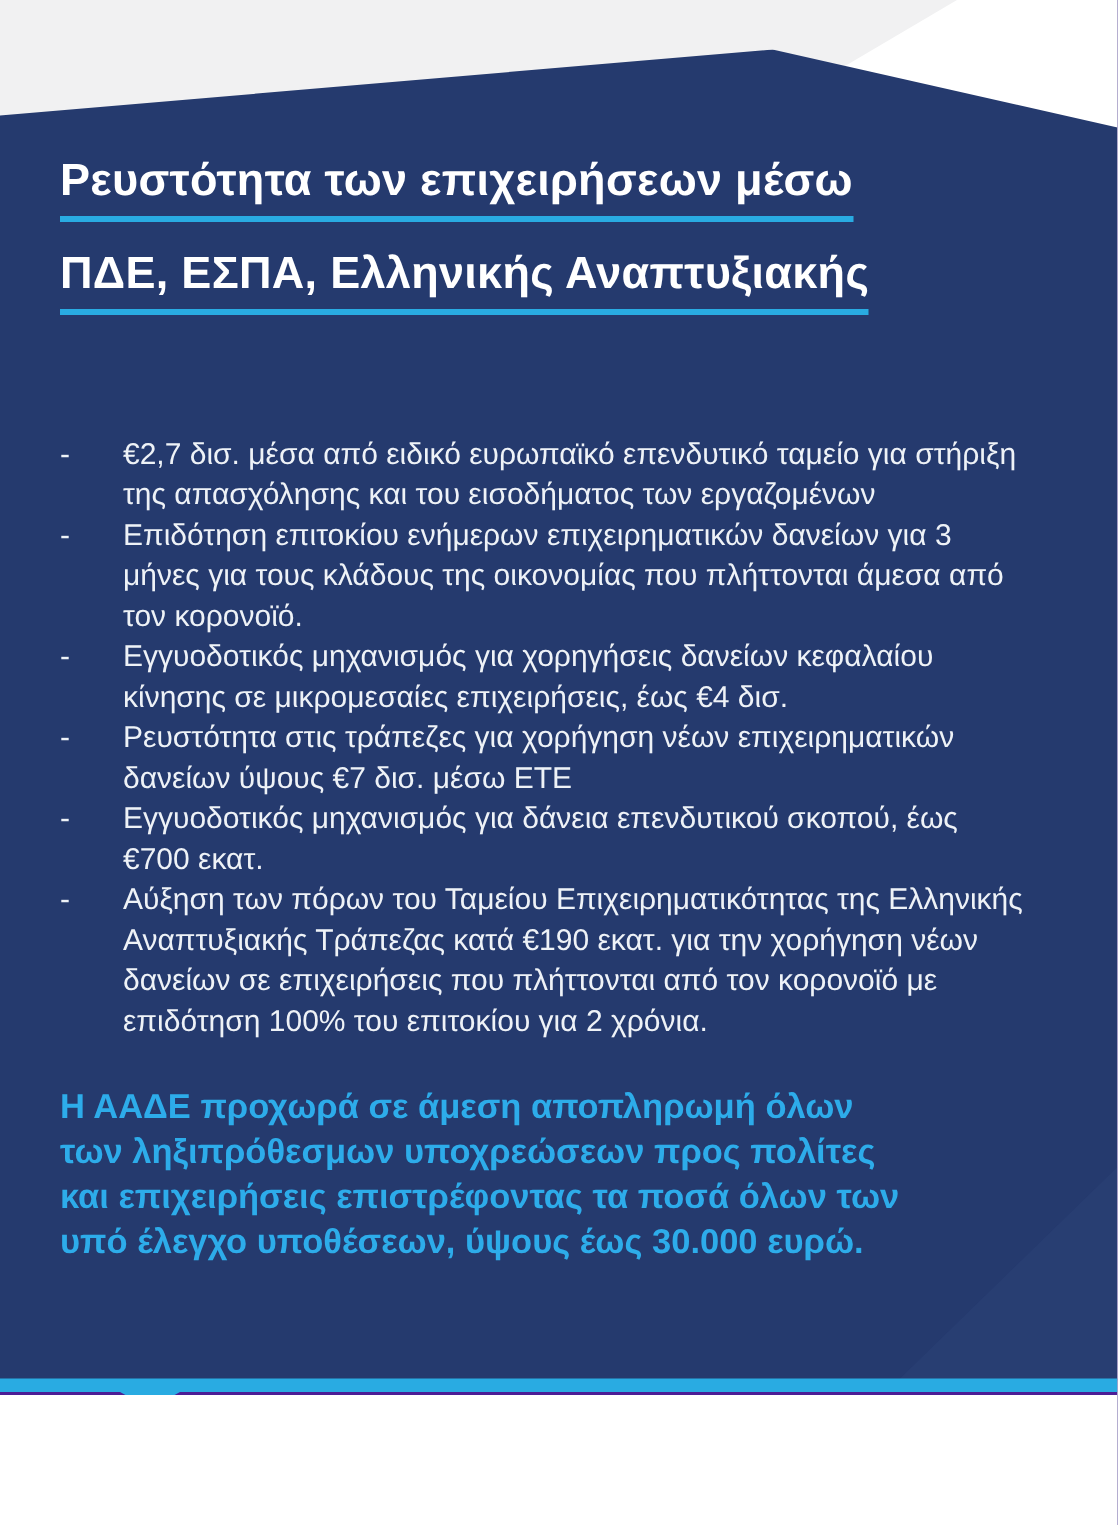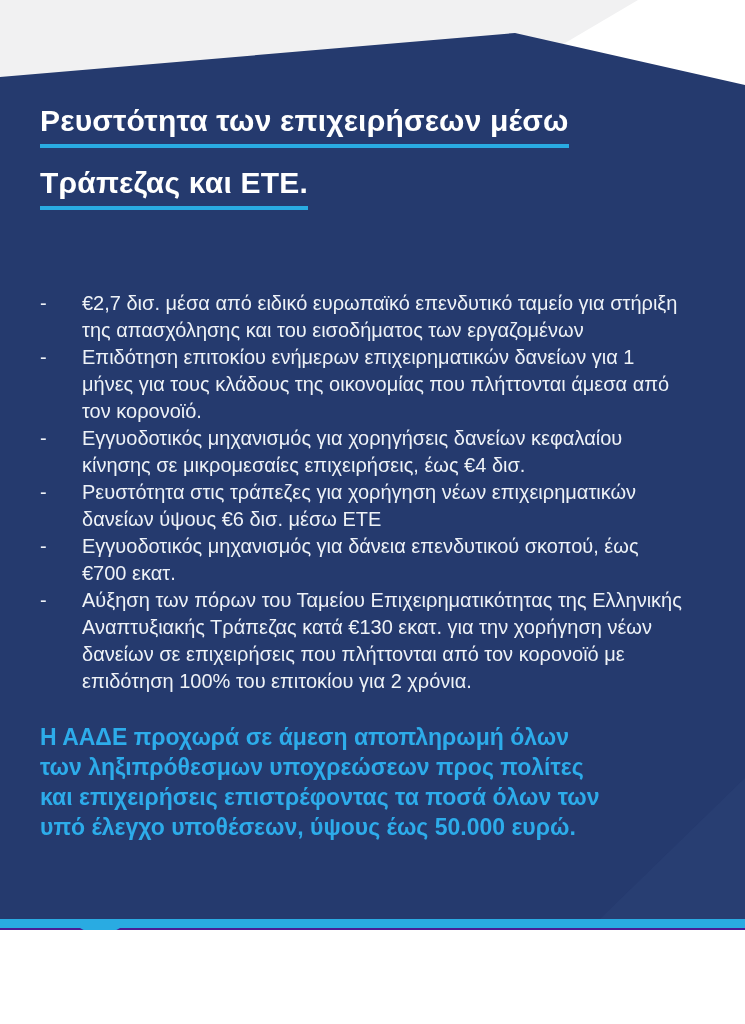--- a/index.html
+++ b/index.html
@@ -85,51 +85,51 @@
 
   <div class="bg-gray"></div>
   <div class="bg-white-wedge"></div>
 
   <div class="navy-panel">
     <div class="navy-light-band"></div>
   </div>
 
   <h1 class="title">
     <span class="title-line"><span>Ρευστότητα των επιχειρήσεων μέσω</span></span>
-    <span class="title-line"><span>Τράπεζας και ΕΤΕ.</span></span>
+    <span class="title-line"><span>ΠΔΕ, ΕΣΠΑ, Ελληνικής Αναπτυξιακής</span></span>
   </h1>
 
   <ul class="measures">
     <li>
       <span class="marker">-</span>
       <span class="btxt">€2,7 δισ. μέσα από ειδικό ευρωπαϊκό επενδυτικό ταμείο για στήριξη της απασχόλησης και του εισοδήματος των εργαζομένων</span>
     </li>
     <li>
       <span class="marker">-</span>
-      <span class="btxt">Επιδότηση επιτοκίου ενήμερων επιχειρηματικών δανείων για 1 μήνες για τους κλάδους της οικονομίας που πλήττονται άμεσα από τον κορονοϊό.</span>
+      <span class="btxt">Επιδότηση επιτοκίου ενήμερων επιχειρηματικών δανείων για 3 μήνες για τους κλάδους της οικονομίας που πλήττονται άμεσα από τον κορονοϊό.</span>
     </li>
     <li>
       <span class="marker">-</span>
       <span class="btxt">Εγγυοδοτικός μηχανισμός για χορηγήσεις δανείων κεφαλαίου κίνησης σε μικρομεσαίες επιχειρήσεις, έως €4 δισ.</span>
     </li>
     <li>
       <span class="marker">-</span>
-      <span class="btxt">Ρευστότητα στις τράπεζες για χορήγηση νέων επιχειρηματικών δανείων ύψους €6 δισ. μέσω ΕΤΕ</span>
+      <span class="btxt">Ρευστότητα στις τράπεζες για χορήγηση νέων επιχειρηματικών δανείων ύψους €7 δισ. μέσω ΕΤΕ</span>
     </li>
     <li>
       <span class="marker">-</span>
       <span class="btxt">Εγγυοδοτικός μηχανισμός για δάνεια επενδυτικού σκοπού, έως €700 εκατ.</span>
     </li>
     <li>
       <span class="marker">-</span>
-      <span class="btxt">Αύξηση των πόρων του Ταμείου Επιχειρηματικότητας της Ελληνικής Αναπτυξιακής Τράπεζας κατά €130 εκατ. για την χορήγηση νέων δανείων σε επιχειρήσεις που πλήττονται από τον κορονοϊό με επιδότηση 100% του επιτοκίου για 2 χρόνια.</span>
+      <span class="btxt">Αύξηση των πόρων του Ταμείου Επιχειρηματικότητας της Ελληνικής Αναπτυξιακής Τράπεζας κατά €190 εκατ. για την χορήγηση νέων δανείων σε επιχειρήσεις που πλήττονται από τον κορονοϊό με επιδότηση 100% του επιτοκίου για 2 χρόνια.</span>
     </li>
   </ul>
 
-  <p class="highlight">Η ΑΑΔΕ προχωρά σε άμεση αποπληρωμή όλων των ληξιπρόθεσμων υποχρεώσεων προς πολίτες και επιχειρήσεις επιστρέφοντας τα ποσά όλων των υπό έλεγχο υποθέσεων, ύψους έως 50.000 ευρώ.</p>
+  <p class="highlight">Η ΑΑΔΕ προχωρά σε άμεση αποπληρωμή όλων των ληξιπρόθεσμων υποχρεώσεων προς πολίτες και επιχειρήσεις επιστρέφοντας τα ποσά όλων των υπό έλεγχο υποθέσεων, ύψους έως 30.000 ευρώ.</p>
 
   <div class="cyan-bar"></div>
   <div class="cyan-pointer"></div>
 
   <div class="footer">
     
     
   </div>
 
 </div>

